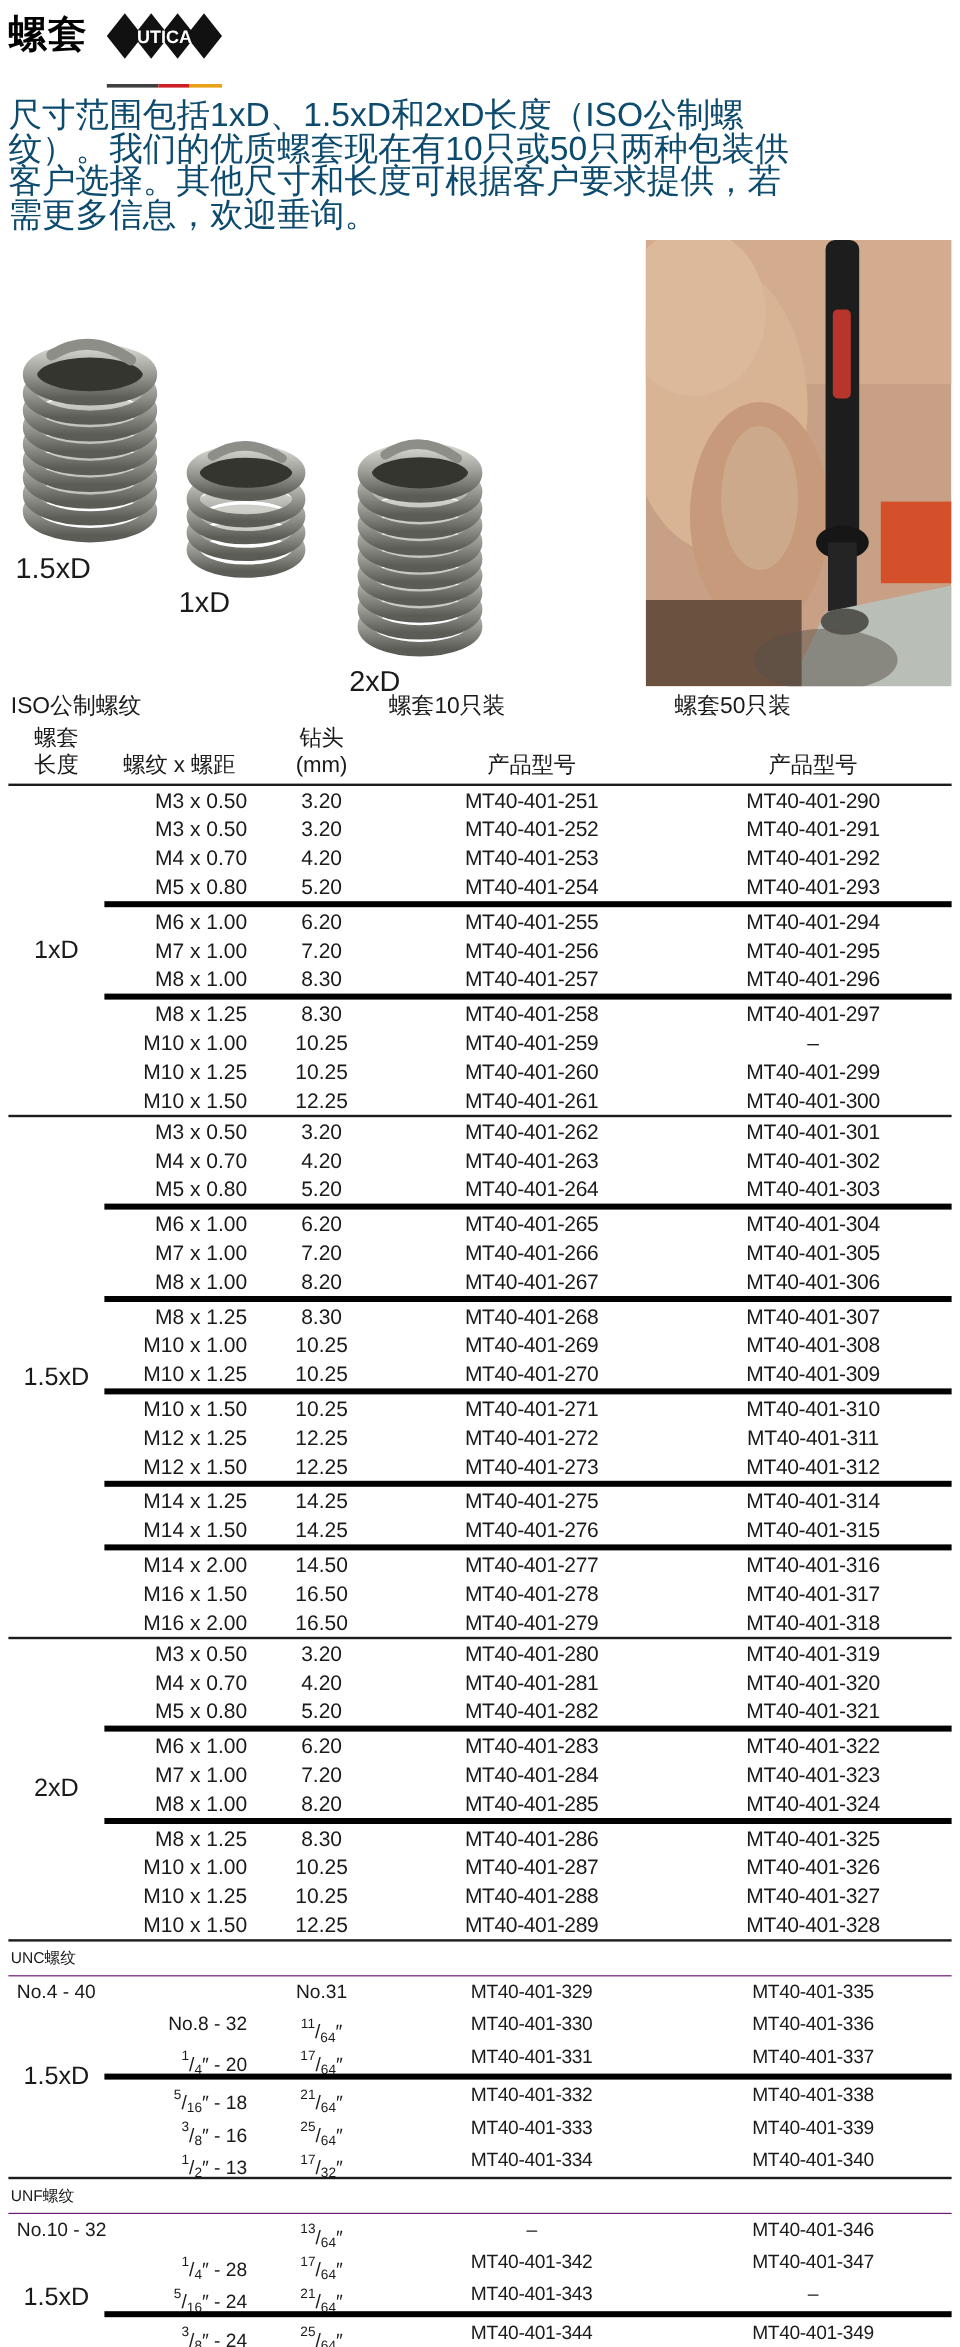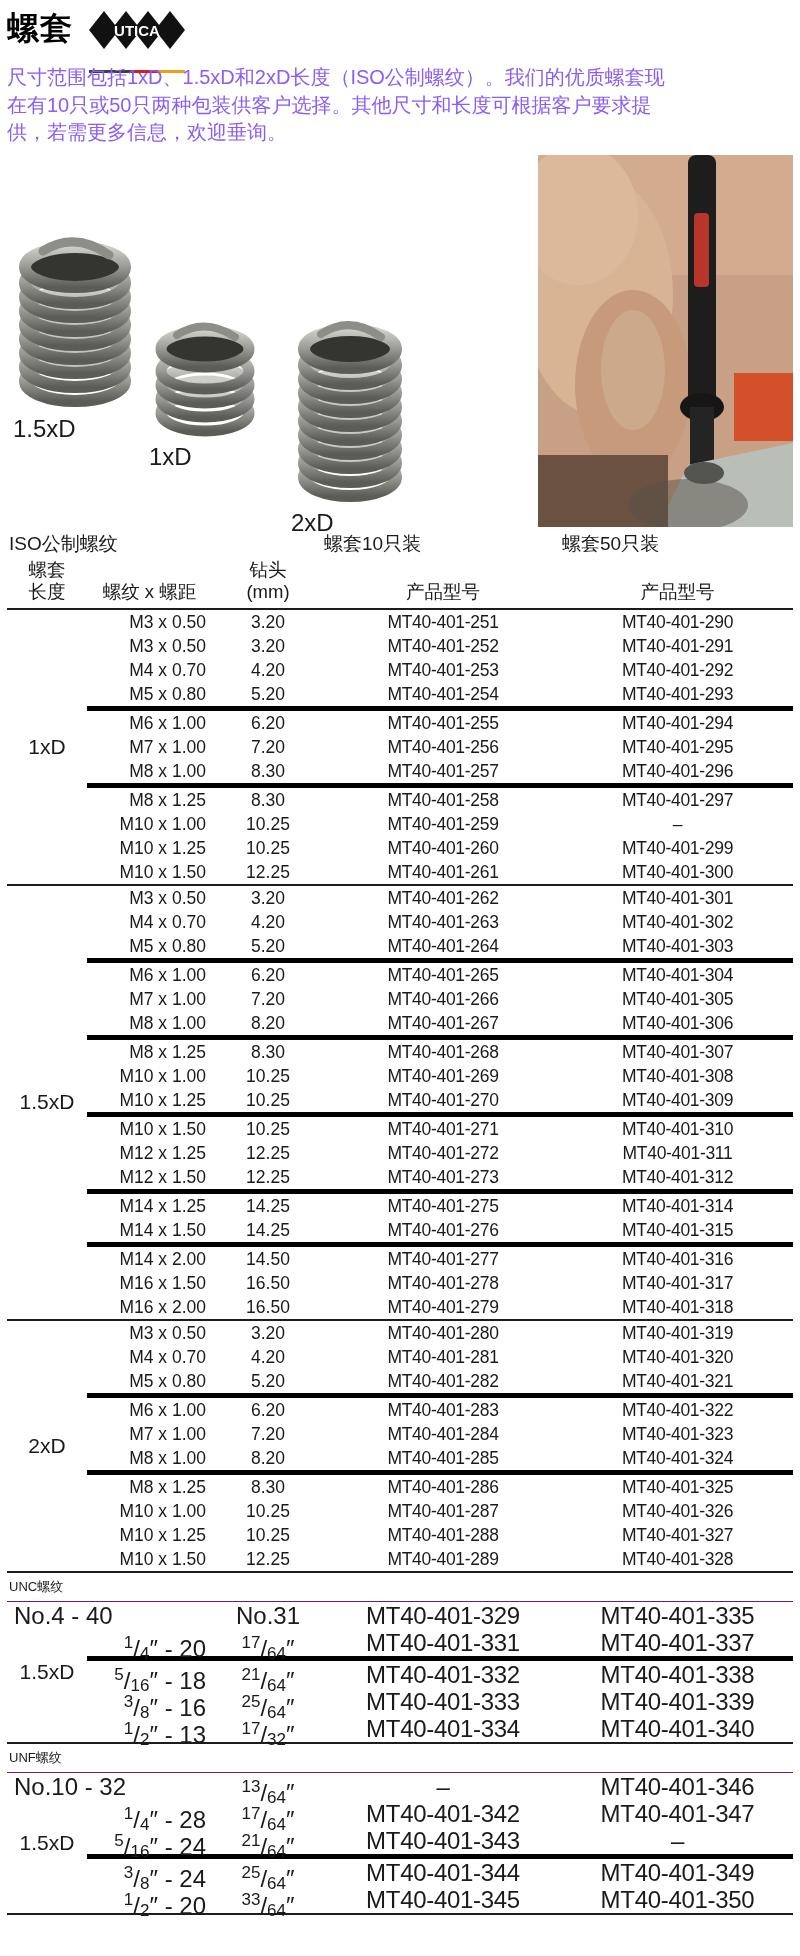--- a/index.html
+++ b/index.html
@@ -10,21 +10,21 @@
   .title-row{display:flex;align-items:flex-start;gap:16px;height:48px;}
   .page-title{margin:0;font-size:32px;font-weight:900;letter-spacing:1px;color:#000;line-height:40px;}
   .logo{display:flex;flex-direction:column;width:96px;margin-top:2px;gap:18px;}
   .logo svg{display:block;}
   .logo-underline{display:flex;height:3px;width:96px;margin-top:2px;}
   .logo-underline .seg1{background:#3f3f3f;flex:0 0 45%;}
   .logo-underline .seg2{background:#cf1f25;flex:0 0 27%;}
   .logo-underline .seg3{background:#e9a115;flex:0 0 28%;}
 
   
-  .intro{margin:8px 0 0 0;width:668px;font-size:20px;line-height:27.5px;color:#8b5cf6;}
+  .intro{margin:26px 0 0 0;width:668px;font-size:28px;line-height:27.5px;color:#0c4a6e;}
 
   
   .figures{position:relative;height:378px;margin-top:4px;}
   .coil{position:absolute;margin:0;}
   .coil figcaption{font-size:24px;color:#1a1a1a;margin-top:2px;}
   .coil-15{left:6px;top:72px;}
   .coil-1{left:142px;top:158px;}
   .coil-2{left:284px;top:156px;}
   .photo{position:absolute;right:0;top:4px;width:255px;height:372px;overflow:hidden;}
 
@@ -37,21 +37,21 @@
   .colhead-row{align-items:end;padding-bottom:5px;border-bottom:2px solid #1c1c1c;font-size:18.5px;line-height:22px;}
   .colhead{text-align:center;}
   .colhead .l{display:block;}
 
   .group{display:flex;}
   .group + .group{border-top:2px solid #1c1c1c;}
   .group-label{width:80px;display:flex;align-items:center;justify-content:center;font-size:21px;}
   .rows{flex:1;}
   .subgroup + .subgroup{border-top:5px solid #000000;}
   .data-row{display:grid;grid-template-columns:125px 112px 238px 1fr;height:24px;line-height:24px;font-size:17.5px;}
-  .inch .data-row{height:27px;line-height:27px;font-size:24px;}
+  .inch .data-row{height:27px;line-height:27px;font-size:16px;}
   .cell.thread{text-align:right;padding-right:6px;white-space:nowrap;}
   .cell.drill{text-align:center;white-space:nowrap;}
   .cell.prod{text-align:center;letter-spacing:-0.3px;white-space:nowrap;}
   .cell.thread.overhang{text-align:left;transform:translateX(-73px);}
   .fn{font-size:71%;vertical-align:32%;}
   .fd{font-size:71%;vertical-align:-10%;}
 
   .section-row{border-top:2px solid #1c1c1c;border-bottom:1px solid #701a75;font-size:13px;height:28px;line-height:28px;padding-left:2px;}
 </style>
 </head>
@@ -458,20 +458,26 @@
           <div class="group-label">1.5xD</div>
           <div class="rows">
             <div class="subgroup">
               <div class="row data-row">
                 <div class="cell thread overhang">No.4 - 40</div>
                 <div class="cell drill">No.31</div>
                 <div class="cell prod">MT40-401-329</div>
                 <div class="cell prod">MT40-401-335</div>
               </div>
               <div class="row data-row">
+                <div class="cell thread">No.8 - 32</div>
+                <div class="cell drill"><span class="fn">11</span>/<span class="fd">64</span>″</div>
+                <div class="cell prod">MT40-401-330</div>
+                <div class="cell prod">MT40-401-336</div>
+              </div>
+              <div class="row data-row">
                 <div class="cell thread"><span class="fn">1</span>/<span class="fd">4</span>″ - 20</div>
                 <div class="cell drill"><span class="fn">17</span>/<span class="fd">64</span>″</div>
                 <div class="cell prod">MT40-401-331</div>
                 <div class="cell prod">MT40-401-337</div>
               </div>
             </div>
             <div class="subgroup">
               <div class="row data-row">
                 <div class="cell thread"><span class="fn">5</span>/<span class="fd">16</span>″ - 18</div>
                 <div class="cell drill"><span class="fn">21</span>/<span class="fd">64</span>″</div>

